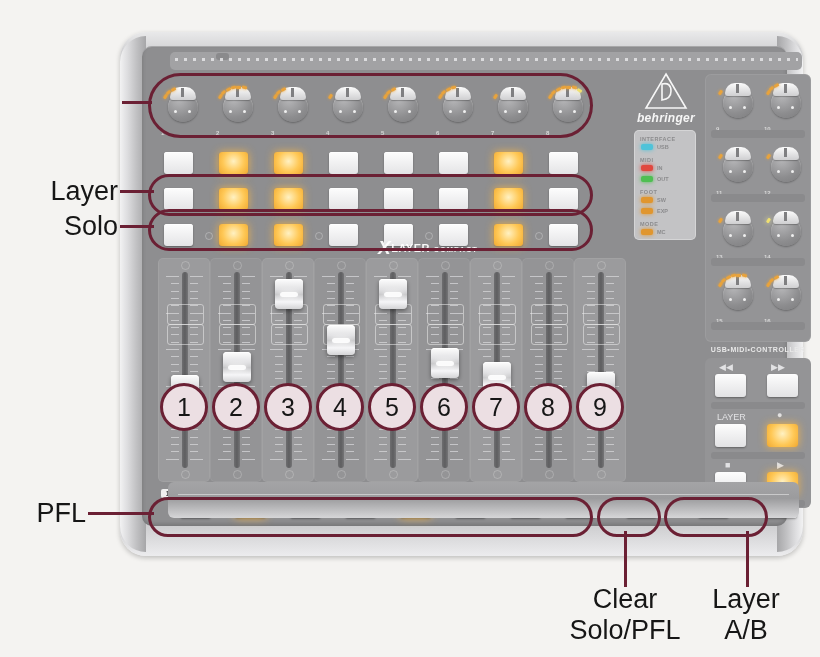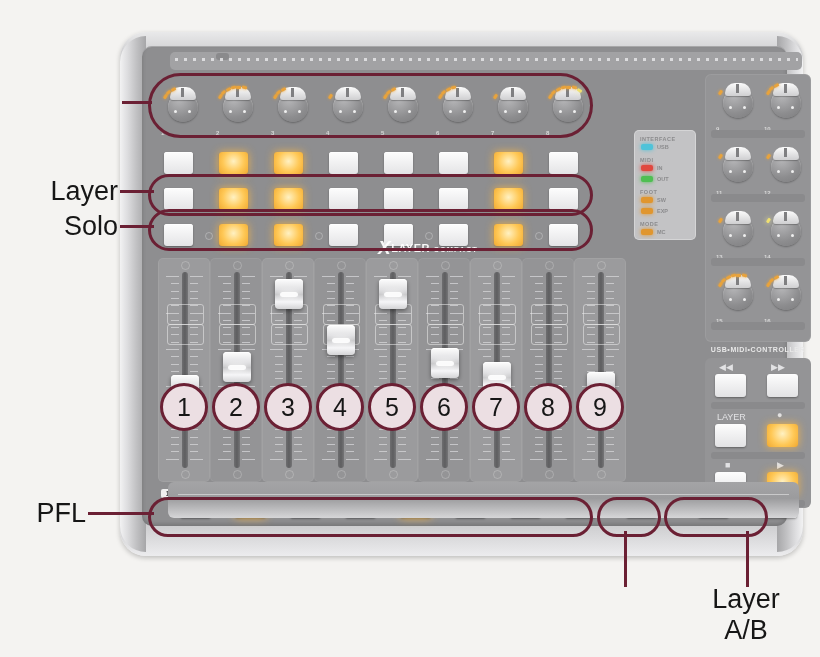--- a/index.html
+++ b/index.html
@@ -873,20 +873,29 @@
           <div class="rowlbl" style="left: 414px; top: 464px;">8</div>
           <div class="rowlbl" style="left: 72px; top: 458px;">MC</div>
           <div class="btn" style="left: 484px; top: 449px; width: 31px; height: 23px;"></div>
           <div class="btn" style="left: 556px; top: 449px; width: 31px; height: 23px;"></div>
           <div class="btn" style="left: 624px; top: 449px; width: 31px; height: 23px;"></div>
           <div class="rowlbl" style="left: 561px; top: 466px;">A</div>
           <div class="rowlbl" style="left: 592px; top: 466px;">LAYER</div>
           <div class="rowlbl" style="left: 648px; top: 466px;">B</div>
         </div>
 
+      <div class="blogo">
+        <div class="btri">
+          <svg width="44" height="38" viewBox="0 0 44 38">
+            <path d="M22 2 L42 36 L2 36 Z" fill="none" stroke="#ffffff" stroke-width="1.6"></path>
+            <path d="M18 12 q9 -2 9 7 q0 8 -9 9 z" fill="none" stroke="#ffffff" stroke-width="1.6"></path>
+          </svg>
+        </div>
+        <div class="bname">behringer</div>
+      </div>
 
       <div class="ipanel" id="ipanel">
           <div class="ip-h" style="top: 6px;">INTERFACE</div>
           <div class="ip-led" style="top: 14px; background: rgb(79, 195, 217); box-shadow: rgb(79, 195, 217) 0px 0px 4px;"></div>
           <div class="ip-t" style="top: 13.5px;">USB</div>
           <div class="ip-h" style="top: 27px;">MIDI</div>
           <div class="ip-led" style="top: 35px; background: rgb(224, 72, 63); box-shadow: rgb(224, 72, 63) 0px 0px 4px;"></div>
           <div class="ip-t" style="top: 34.5px;">IN</div>
           <div class="ip-led" style="top: 46px; background: rgb(79, 191, 82); box-shadow: rgb(79, 191, 82) 0px 0px 4px;"></div>
           <div class="ip-t" style="top: 45.5px;">OUT</div>
@@ -1016,20 +1025,24 @@
   <div class="co" style="left:148px;top:209px;width:439px;height:36px;"></div>
   <div class="cl" style="left:120px;top:225px;width:34px;height:3px;"></div>
   <div class="ctxt" style="left:8px;top:211px;width:110px;text-align:right;">Solo</div>
 
   <div class="co" style="left:148px;top:497px;width:439px;height:34px;"></div>
   <div class="cl" style="left:88px;top:512px;width:66px;height:3px;"></div>
   <div class="ctxt" style="left:8px;top:498px;width:78px;text-align:right;">PFL</div>
 
   <div class="co" style="left:597px;top:497px;width:58px;height:34px;"></div>
   <div class="cl" style="left:624px;top:531px;width:3px;height:56px;"></div>
+  <div class="ctxt c" style="left:540px;top:584px;width:170px;">
+    <div>Clear</div>
+    <div>Solo/PFL</div>
+  </div>
 
   <div class="co" style="left:664px;top:497px;width:98px;height:34px;"></div>
   <div class="cl" style="left:746px;top:531px;width:3px;height:56px;"></div>
   <div class="ctxt c" style="left:681px;top:584px;width:130px;">
     <div>Layer</div>
     <div>A/B</div>
   </div>
 
 <div class="numcircle" style="left: 160px; top: 383px;">1</div>
     <div class="numcircle" style="left: 212px; top: 383px;">2</div>

